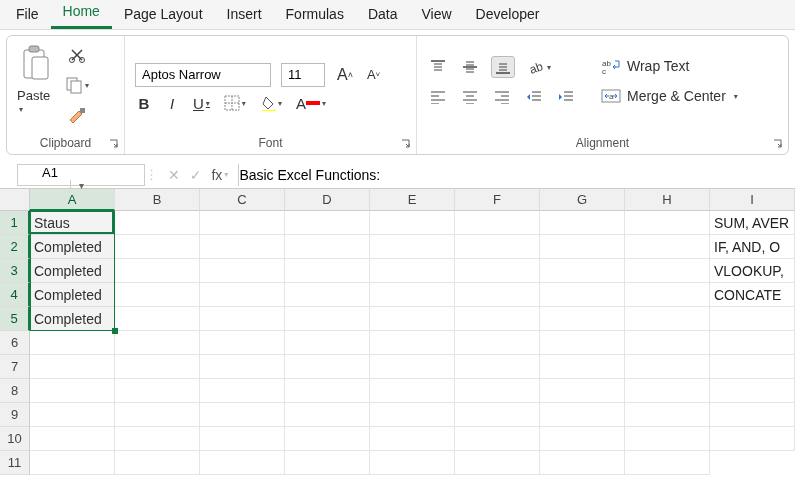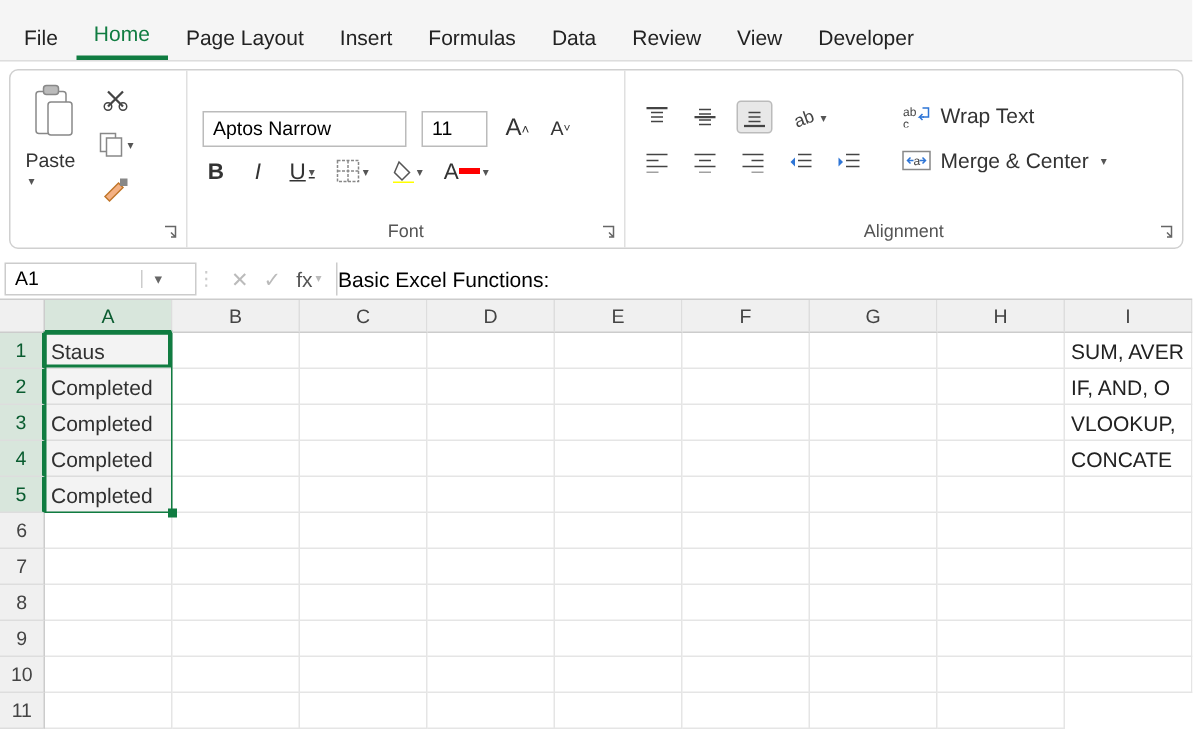--- a/index.html
+++ b/index.html
@@ -1,33 +1,33 @@
 <!DOCTYPE html>
 <html><head>
 <meta charset="utf-8">
 <style>
 * { margin: 0; padding: 0; box-sizing: border-box; }
 body { font-family: "Segoe UI", Arial, sans-serif; font-size: 13px; background: #fff; width: 795px; height: 501px; overflow: hidden; color: #333; }
-.tabs { display: flex; background: #f5f5f5; border-bottom: 1px solid #ddd; padding: 0 4px; height: 41px; align-items: flex-end; }
+.tabs { display: flex; background: #f5f5f5; border-bottom: 1px solid #ddd; padding: 0 4px; height: 30px; align-items: flex-end; }
 .tab { padding: 6px 12px 7px; cursor: pointer; font-size: 14px; color: #222; }
 .tab.active { color: #107c41; border-bottom: 3px solid #107c41; font-weight: 500; }
 .ribbon { display: flex; background: #fff; border: 1px solid #d0d0d0; border-radius: 6px; margin: 5px 6px 0; height: 120px; }
 .group { border-right: 1px solid #e0e0e0; padding: 6px 10px 2px; display: flex; flex-direction: column; justify-content: space-between; position: relative; }
 .group-label { text-align: center; font-size: 12px; color: #555; padding: 2px 0; }
 .group-inner { display: flex; flex-direction: column; gap: 6px; flex: 1; justify-content: center; }
 .row { display: flex; gap: 10px; }
 .btn { display: inline-flex; align-items: center; justify-content: center; cursor: pointer; padding: 2px; border-radius: 3px; }
 svg { display: block; }
 .launcher { position: absolute; right: 4px; bottom: 4px; cursor: pointer; }
 .font-select { border: 1px solid #bbb; height: 24px; font-size: 13px; padding: 2px 18px 2px 6px; background: #fff linear-gradient(45deg, transparent 50%, #555 50%) no-repeat right 6px center / 6px 4px, #fff linear-gradient(135deg, #555 50%, transparent 50%) no-repeat right 2px center / 6px 4px; background-color:#fff; appearance:none; }
 select.font-select { background: #fff; }
 .size-select { width: 44px; }
 .name-select { width: 136px; }
 .formula-bar { display: flex; align-items: center; height: 28px; border-bottom: 1px solid #ccc; margin-top: 6px; }
-.namebox { display: flex; align-items: center; border: 1px solid #ccc; height: 22px; width: 128px; margin-left: 3px; }
+.namebox { display: flex; align-items: center; border: 1px solid #ccc; height: 22px; width: 128px; margin-left: 17px; flex-direction: column; }
 .namebox input { border: none; width: 90px; padding: 0 6px; font-size: 13px; outline: none; }
 .namebox-dd { width: 22px; text-align: center; border-left: 1px solid #ccc; color: #666; cursor: pointer; font-size: 10px; }
 .fx-btns { display: flex; align-items: center; gap: 2px; margin: 0 6px; color: #888; }
 .fx-btns .btn { padding: 2px 4px; font-size: 14px; }
 .fx-label { font-size: 13px; color: #555; }
 .formula-input { flex: 1; border: none; border-left: 1px solid #ccc; height: 22px; padding: 0 0; font-size: 14px; outline: none; }
 .sheet { display: flex; position: relative; }
 .corner { width: 30px; height: 22px; background: #f0f0f0; border-right: 1px solid #ccc; border-bottom: 1px solid #ccc; }
 .colheads { display: flex; }
 .colhead { width: 85px; height: 22px; background: #f0f0f0; border-right: 1px solid #ddd; border-bottom: 1px solid #ccc; text-align: center; font-size: 13px; line-height: 22px; color: #444; }
@@ -46,21 +46,20 @@
 </head>
 <body>
 
 <div class="tabs">
   <div class="tab">File</div>
   <div class="tab active">Home</div>
   <div class="tab">Page Layout</div>
   <div class="tab">Insert</div>
   <div class="tab">Formulas</div>
   <div class="tab">Data</div>
-  <div class="tab">Review</div>
   <div class="tab">View</div>
   <div class="tab">Developer</div>
 </div>
 
 <div class="ribbon">
 
   <div class="group" style="width:118px">
     <div class="row" style="align-items:flex-start;gap:8px">
       <div style="display:flex;flex-direction:column;align-items:flex-start;gap:2px">
         <span class="btn">
@@ -89,20 +88,21 @@
             <span class="dd-arrow">▾</span>
         </span>
         <span class="btn">
           <svg width="20" height="18" viewBox="0 0 20 18">
               <path d="M3 14 L12 5 L15 8 L6 17 Z" fill="#f4b183" stroke="#c0762a"></path>
               <rect x="13" y="2" width="5" height="5" fill="#888"></rect>
             </svg>
         </span>
       </div>
     </div>
+    <div class="group-label">Clipboard</div>
     <span class="launcher">
         <svg width="12" height="12">
           <path d="M2 2 h7 v7 M6 6 l3 3 M9 6 v3 h-3" stroke="#666" fill="none"></path>
         </svg>
       </span>
   </div>
 
   <div class="group" style="width:292px">
     <div class="group-inner">
       <div class="row">

